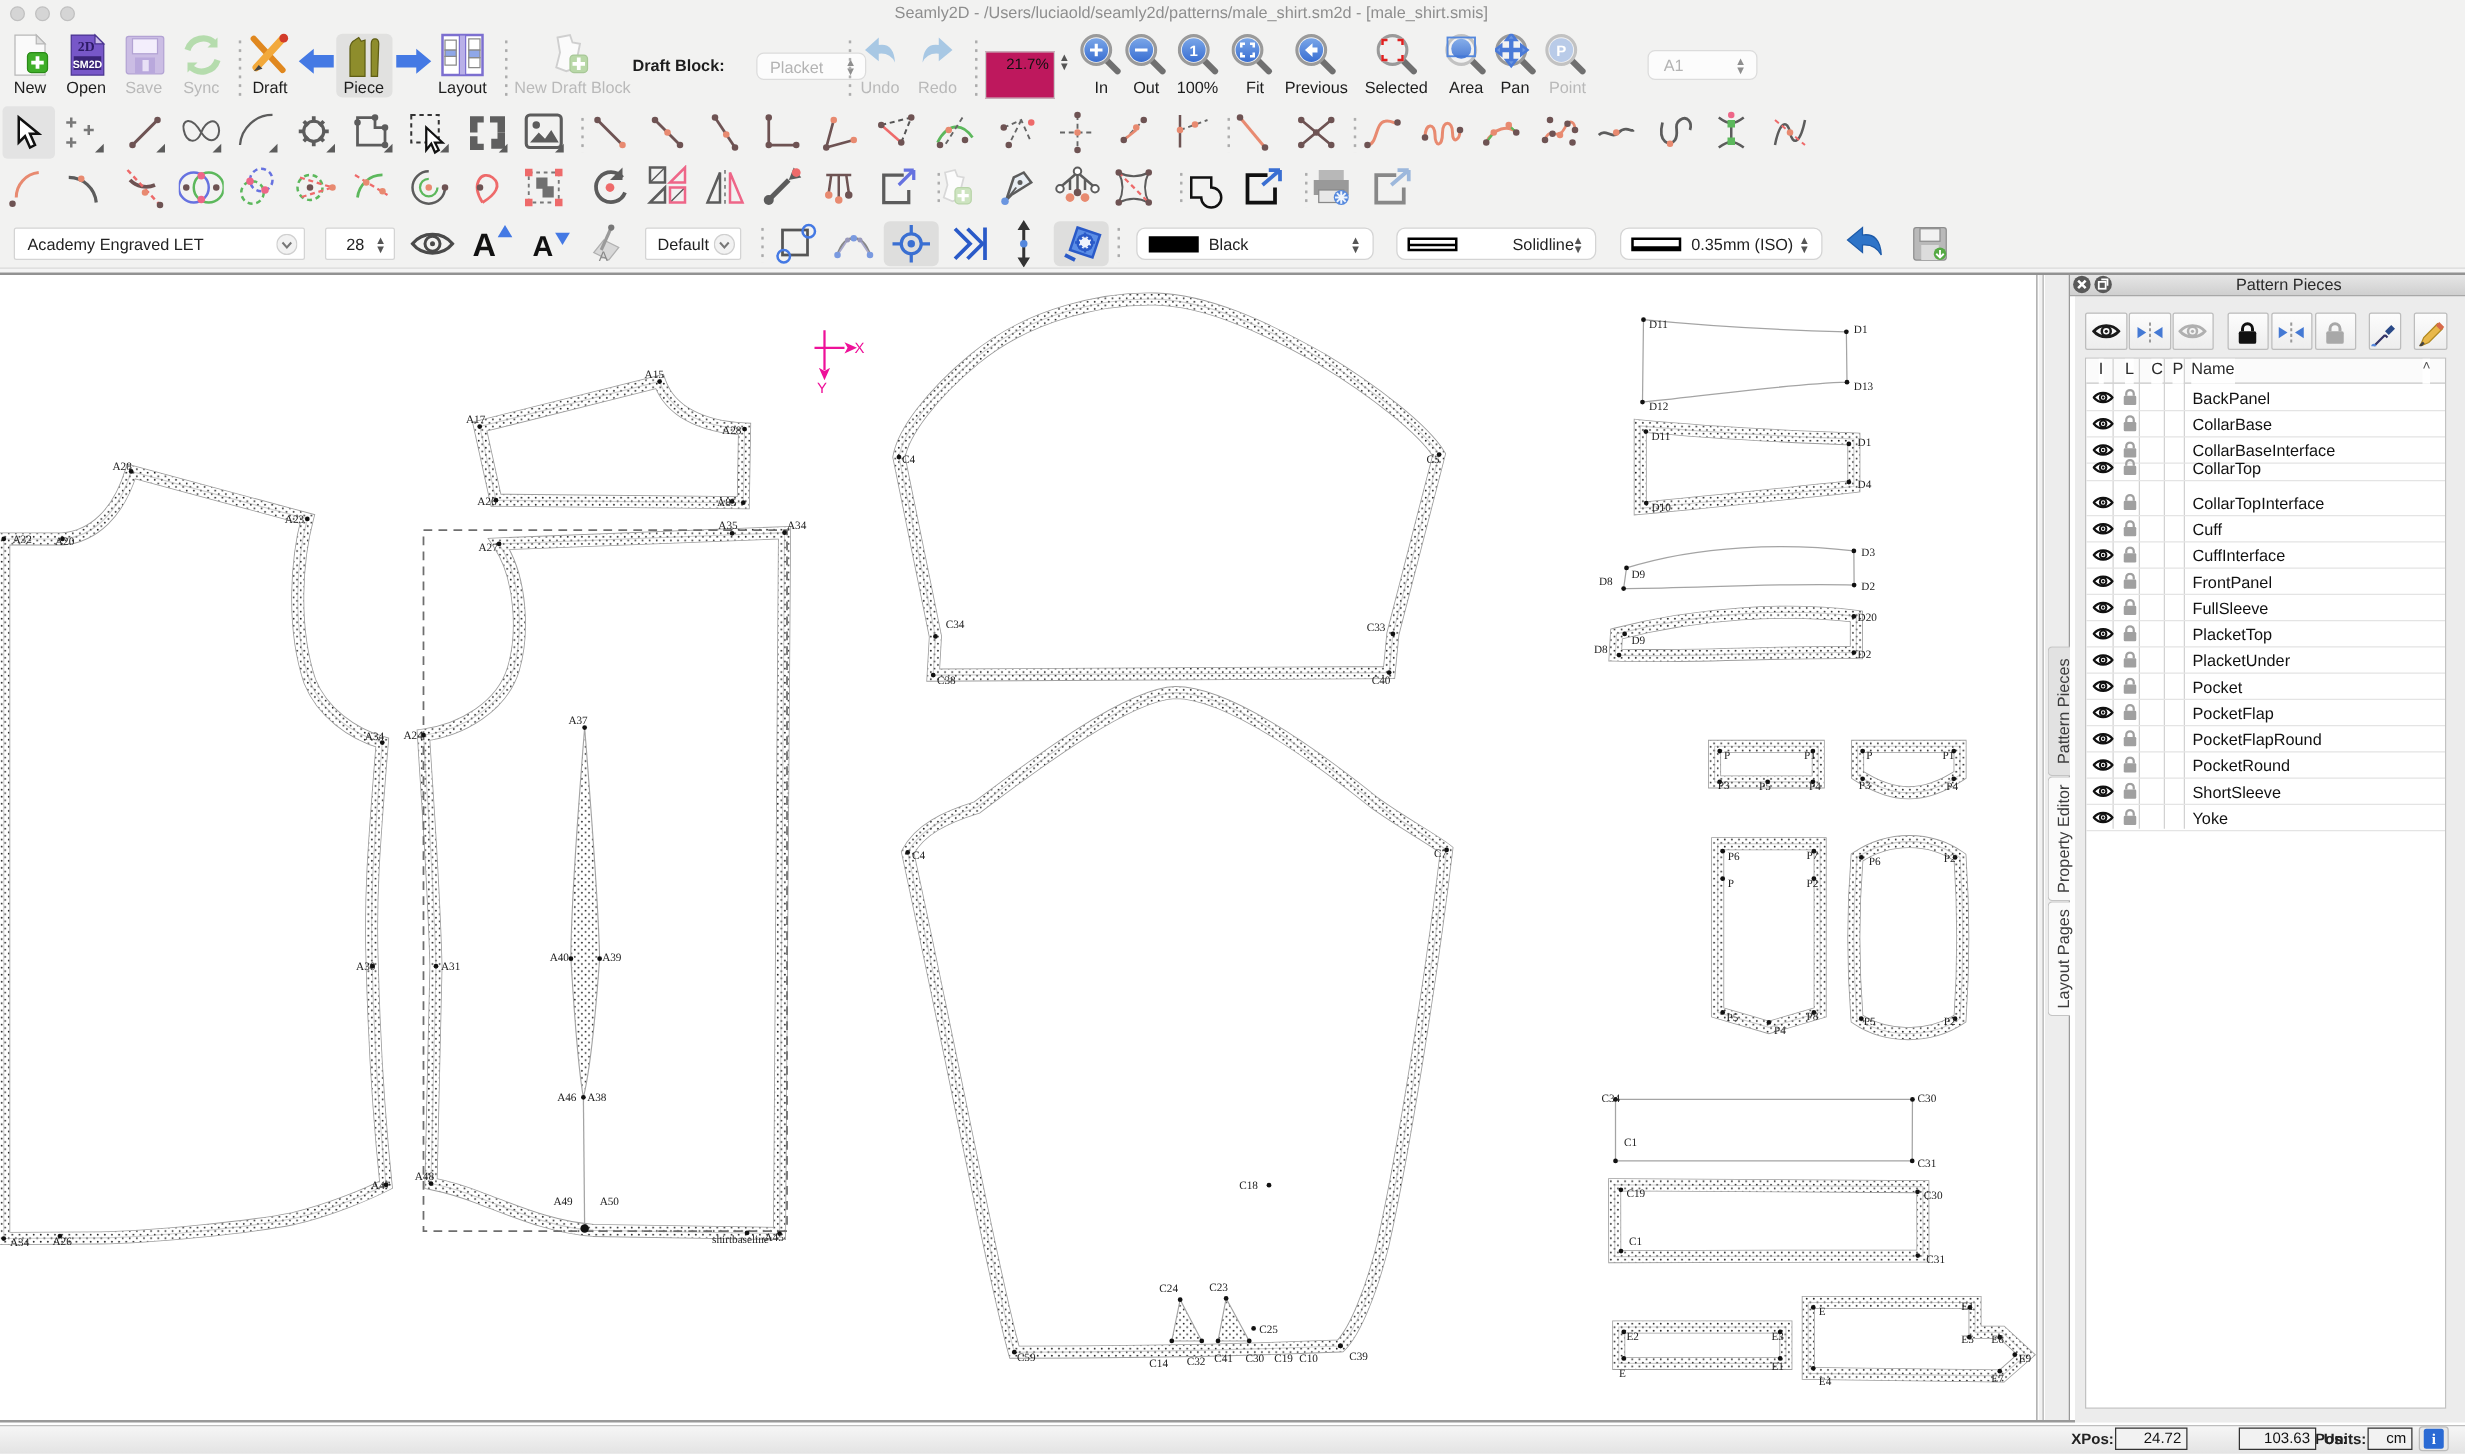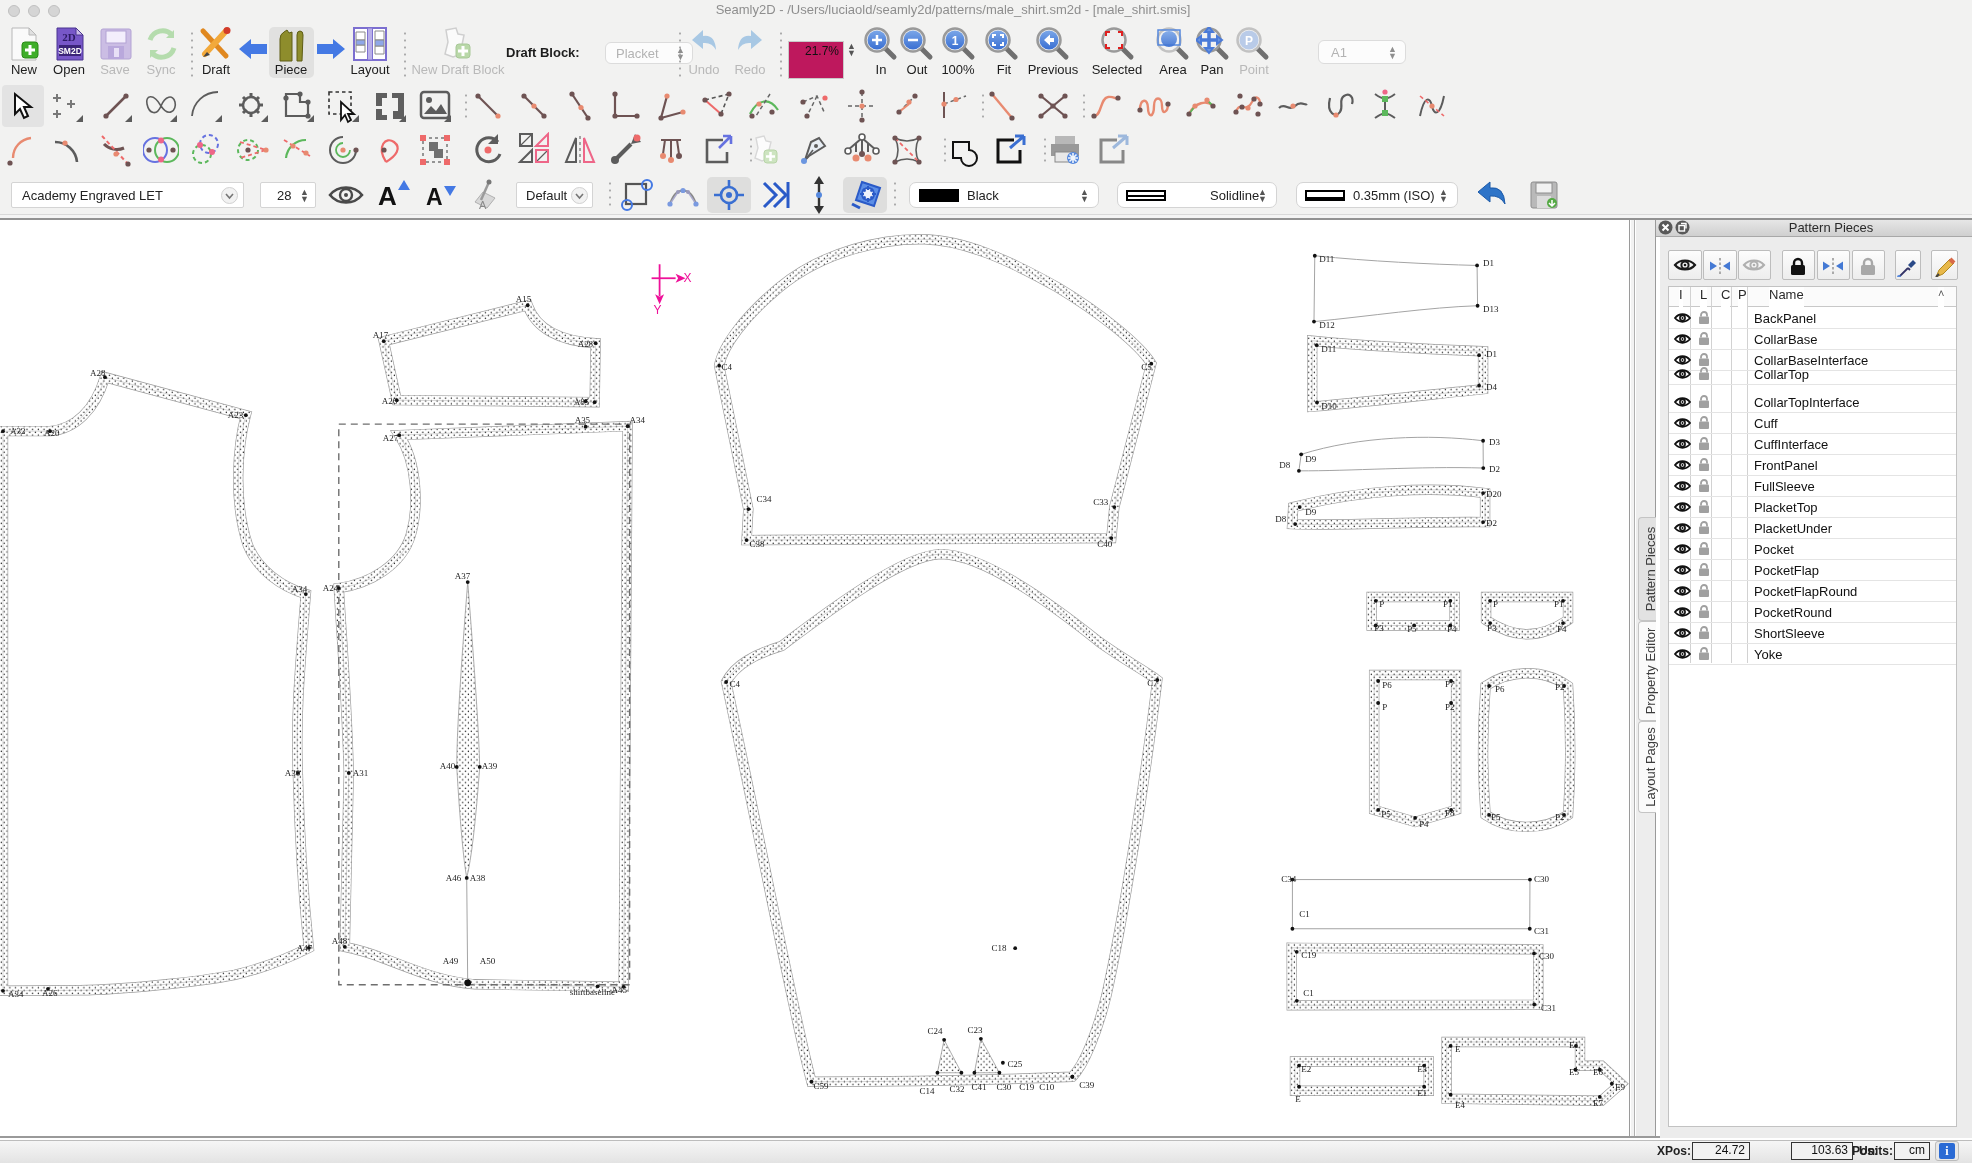--- a/index.html
+++ b/index.html
@@ -719,21 +719,21 @@
       <path d="M19 2 L23 6" stroke="#d86a4a" stroke-width="4"></path>
       <path d="M5 20 L8 17" stroke="#444" stroke-width="2"></path>
     </g>
   </svg>
 <div id="ptable"></div>
 <div class="throw"></div>
 <div class="th" style="left:1679px;">I</div>
 <div class="th" style="left:1700px;">L</div>
 <div class="th" style="left:1721px;">C</div>
 <div class="th" style="left:1738px;">P</div>
-<div class="th" style="left:1753px;margin-left:16px;">Name</div>
+<div class="th" style="left:1753px;">Name</div>
 <div class="th" style="left:1938px;color:#555;font-size:11px;">˄</div>
 <div class="colline" style="left:1690px;height:376px;"></div>
 <div class="colline" style="left:1711px;height:376px;"></div>
 <div class="colline" style="left:1731px;height:376px;"></div>
 <div class="colline" style="left:1747px;height:376px;"></div>
 <div class="prow" style="top:308px;">
     <svg style="position:absolute;left:5px;top:4px;" width="17" height="12" viewBox="0 0 17 12">
       <path d="M1 6 C5 1 12 1 16 6 C12 11 5 11 1 6 Z" fill="none" stroke="#111" stroke-width="1.8"></path>
       <circle cx="8.5" cy="6" r="2.6" fill="none" stroke="#111" stroke-width="1.6"></circle>
       <circle cx="8.5" cy="6" r="1" fill="#111"></circle>

